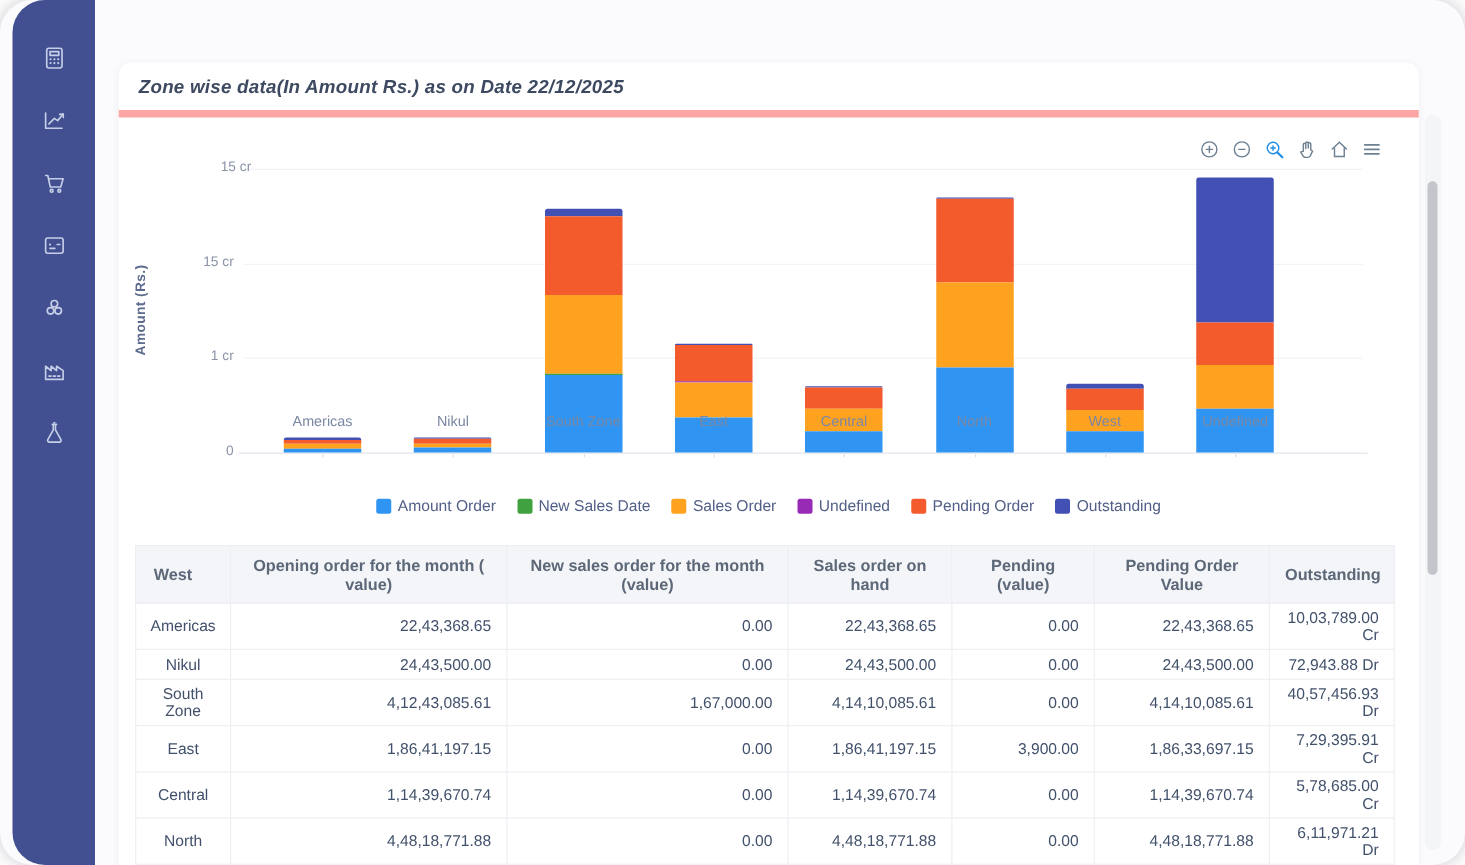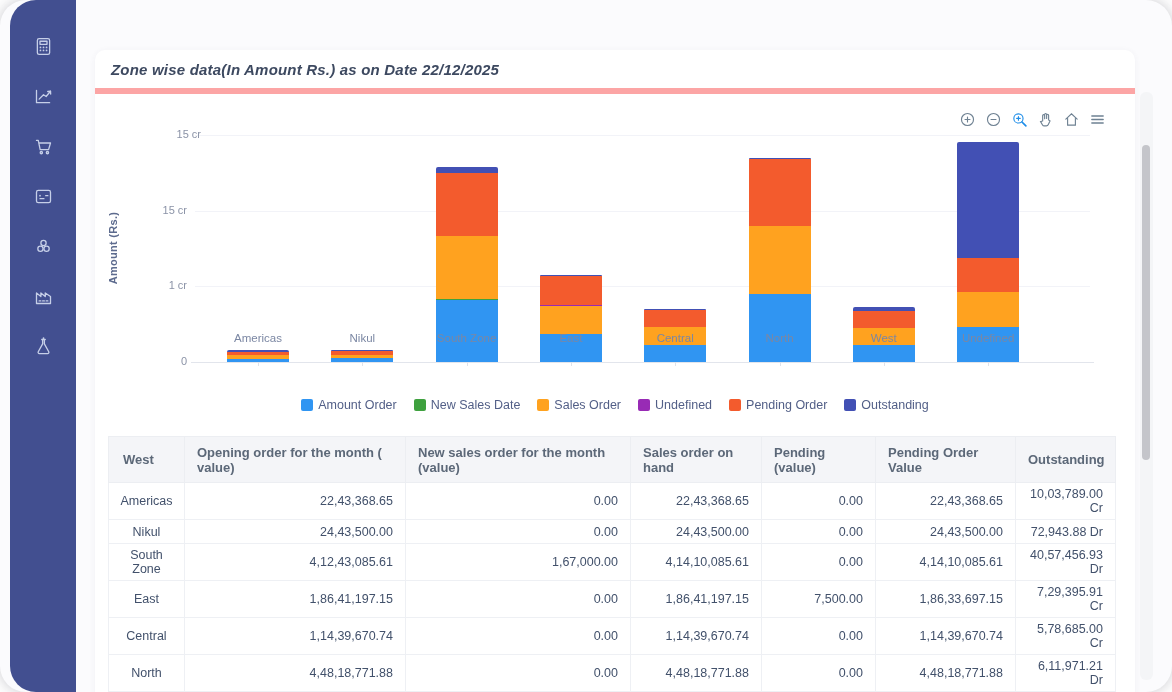--- a/index.html
+++ b/index.html
@@ -45,21 +45,21 @@
   .legend { position:absolute; left:0; top:304px; width:1040px; display:flex; justify-content:center; gap:17px; }
   .legend-item { display:flex; align-items:center; gap:5px; cursor:pointer; }
   .legend-marker { width:12px; height:12px; border-radius:2px; }
   .legend-label { font-size:12.5px; color:#525f87; }
   
   .data-table { position:absolute; left:108px; top:436px; width:1007px; border-collapse:collapse; table-layout:fixed; background:#fff; }
   .data-table th {
     background:#f4f5f8; color:#5c6878; font-size:13px; font-weight:bold;
     padding:6px 12px; vertical-align:middle; border:1px solid #eceef2; height:46px;
   }
-  .data-table th.num { text-align:left; }
+  .data-table th.num { text-align:center; }
   .data-table th.zone { text-align:left; padding-left:14px; }
   .data-table td {
     color:#42516b; font-size:12.5px; padding:4px 12px; height:24px;
     border:1px solid #eef0f4; text-align:right; background:#fff;
   }
   .data-table td.zone { text-align:center; padding:4px 8px; }
   
   .scroll-track { position:absolute; left:1140px; top:92px; width:13px; height:588px; background:#f4f5f7; border-radius:6px; }
   .scroll-thumb { position:absolute; left:1142px; top:145px; width:8px; height:315px; background:#c4c5ca; border-radius:4px; cursor:grab; }
 </style>
@@ -332,21 +332,21 @@
           <td>4,14,10,085.61</td>
           <td>0.00</td>
           <td>4,14,10,085.61</td>
           <td>40,57,456.93 Dr</td>
         </tr>
         <tr>
           <td class="zone">East</td>
           <td>1,86,41,197.15</td>
           <td>0.00</td>
           <td>1,86,41,197.15</td>
-          <td>7,500.00</td>
+          <td>3,900.00</td>
           <td>1,86,33,697.15</td>
           <td>7,29,395.91 Cr</td>
         </tr>
         <tr>
           <td class="zone">Central</td>
           <td>1,14,39,670.74</td>
           <td>0.00</td>
           <td>1,14,39,670.74</td>
           <td>0.00</td>
           <td>1,14,39,670.74</td>

